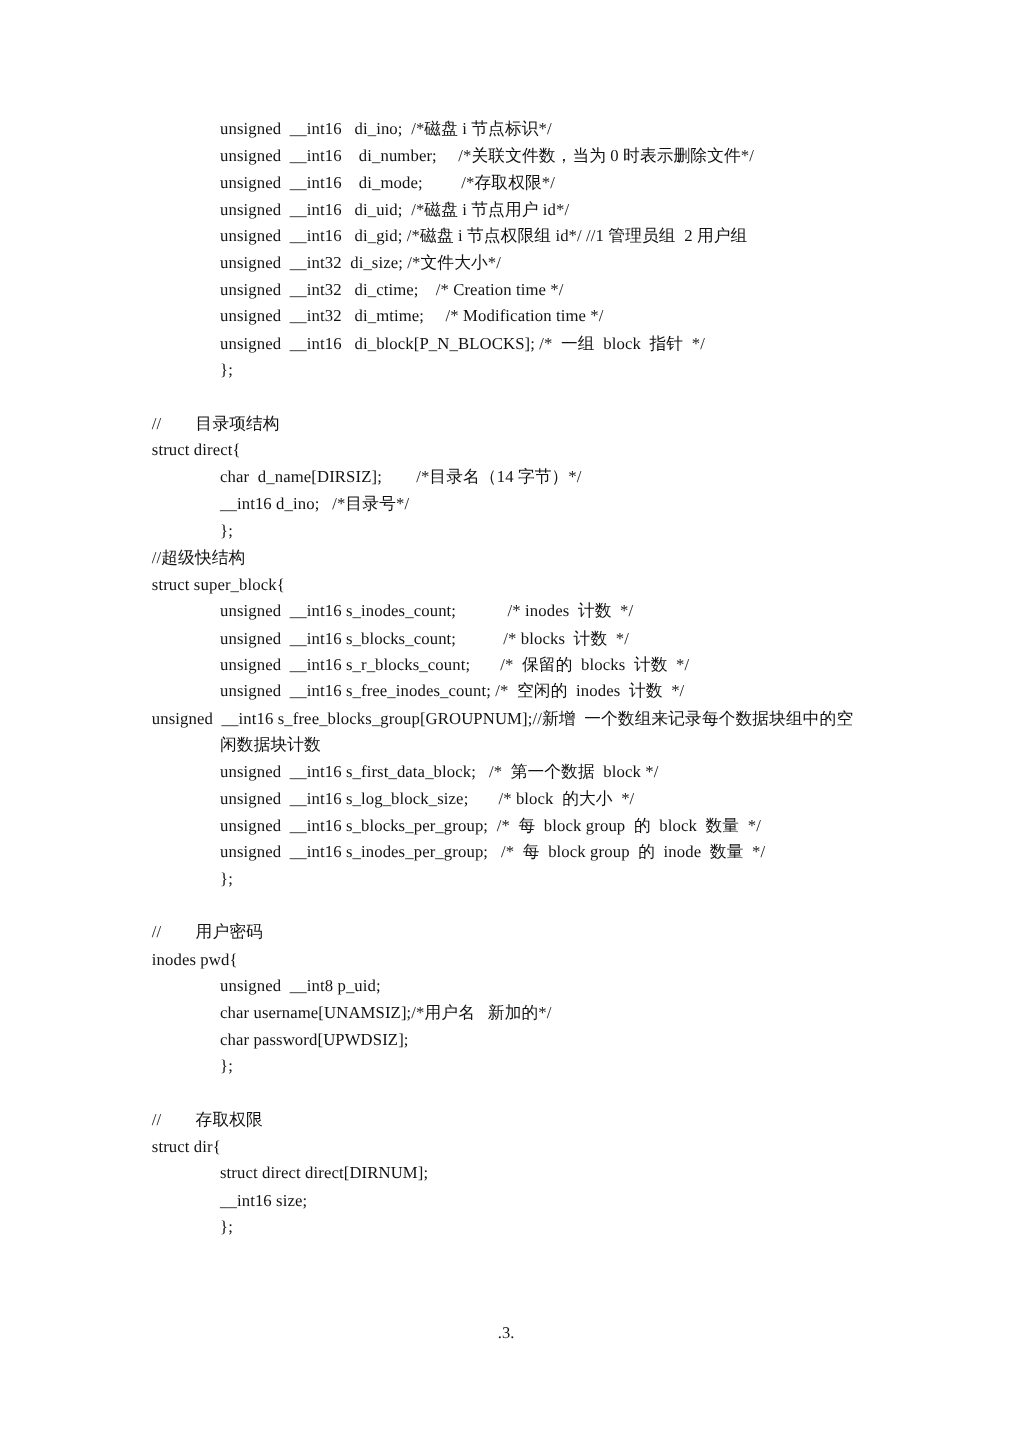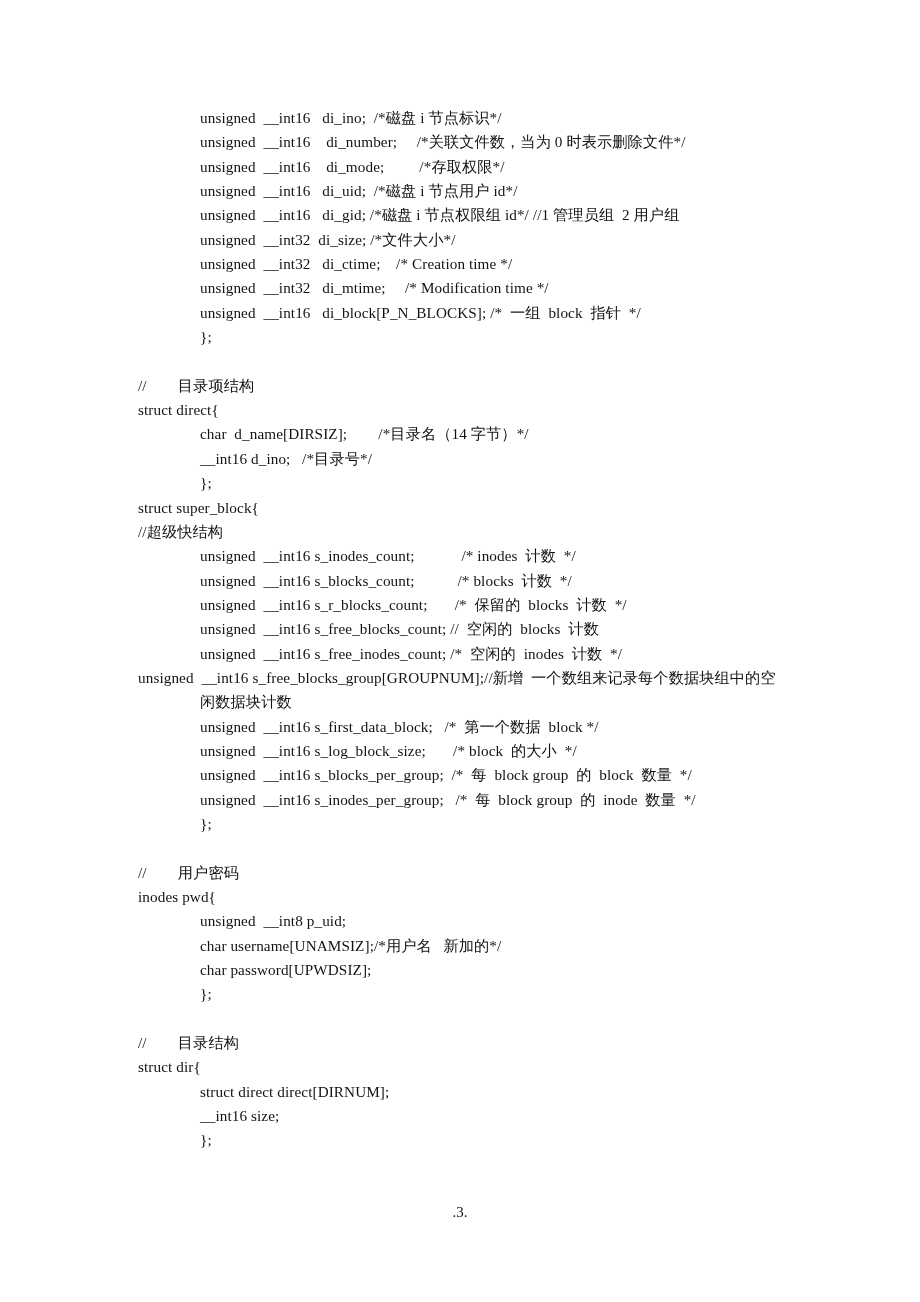--- a/index.html
+++ b/index.html
@@ -70,42 +70,41 @@
       <div class="line ind1">unsigned  __int32   di_ctime;    /* Creation time */</div>
       <div class="line ind1">unsigned  __int32   di_mtime;     /* Modification time */</div>
       <div class="line ind1">unsigned  __int16   di_block[P_N_BLOCKS]; /*  一组  block  指针  */</div>
       <div class="line ind1">};</div>
       <div class="line blank"></div>
       <div class="line">//        目录项结构</div>
       <div class="line">struct direct{</div>
       <div class="line ind1">char  d_name[DIRSIZ];        /*目录名（14 字节）*/</div>
       <div class="line ind1">__int16 d_ino;   /*目录号*/</div>
       <div class="line ind1">};</div>
+      <div class="line">//超级快结构</div>
       <div class="line">struct super_block{</div>
-      <div class="line">//超级快结构</div>
       <div class="line ind1">unsigned  __int16 s_inodes_count;            /* inodes  计数  */</div>
       <div class="line ind1">unsigned  __int16 s_blocks_count;           /* blocks  计数  */</div>
       <div class="line ind1">unsigned  __int16 s_r_blocks_count;       /*  保留的  blocks  计数  */</div>
-      <div class="line ind1">unsigned  __int16 s_free_blocks_count; //  空闲的  blocks  计数</div>
       <div class="line ind1">unsigned  __int16 s_free_inodes_count; /*  空闲的  inodes  计数  */</div>
       <div class="line ind1 wrap">unsigned  __int16 s_free_blocks_group[GROUPNUM];//新增  一个数组来记录每个数据块组中的空闲数据块计数</div>
       <div class="line ind1">unsigned  __int16 s_first_data_block;   /*  第一个数据  block */</div>
       <div class="line ind1">unsigned  __int16 s_log_block_size;       /* block  的大小  */</div>
       <div class="line ind1">unsigned  __int16 s_blocks_per_group;  /*  每  block group  的  block  数量  */</div>
       <div class="line ind1">unsigned  __int16 s_inodes_per_group;   /*  每  block group  的  inode  数量  */</div>
       <div class="line ind1">};</div>
       <div class="line blank"></div>
       <div class="line">//        用户密码</div>
       <div class="line">inodes pwd{</div>
       <div class="line ind1">unsigned  __int8 p_uid;</div>
       <div class="line ind1">char username[UNAMSIZ];/*用户名   新加的*/</div>
       <div class="line ind1">char password[UPWDSIZ];</div>
       <div class="line ind1">};</div>
       <div class="line blank"></div>
-      <div class="line">//        目录结构</div>
+      <div class="line">//        存取权限</div>
       <div class="line">struct dir{</div>
       <div class="line ind1">struct direct direct[DIRNUM];</div>
       <div class="line ind1">__int16 size;</div>
       <div class="line ind1">};</div>
     </div>
 
   <div class="footer">.3.</div>
 
 </div>
 

